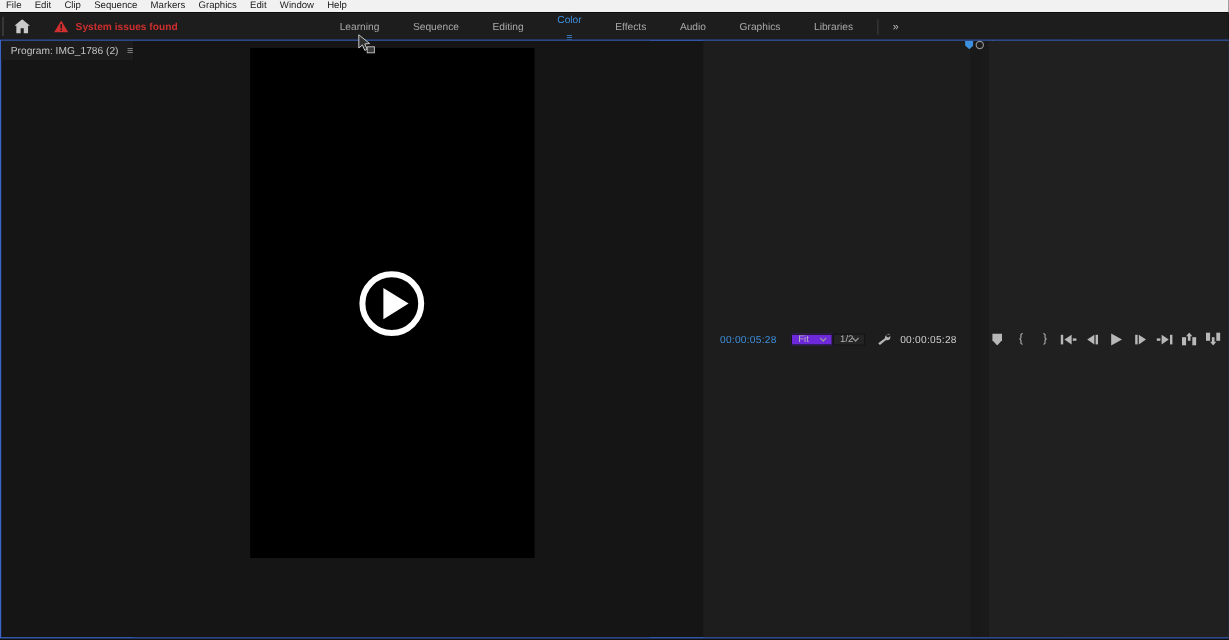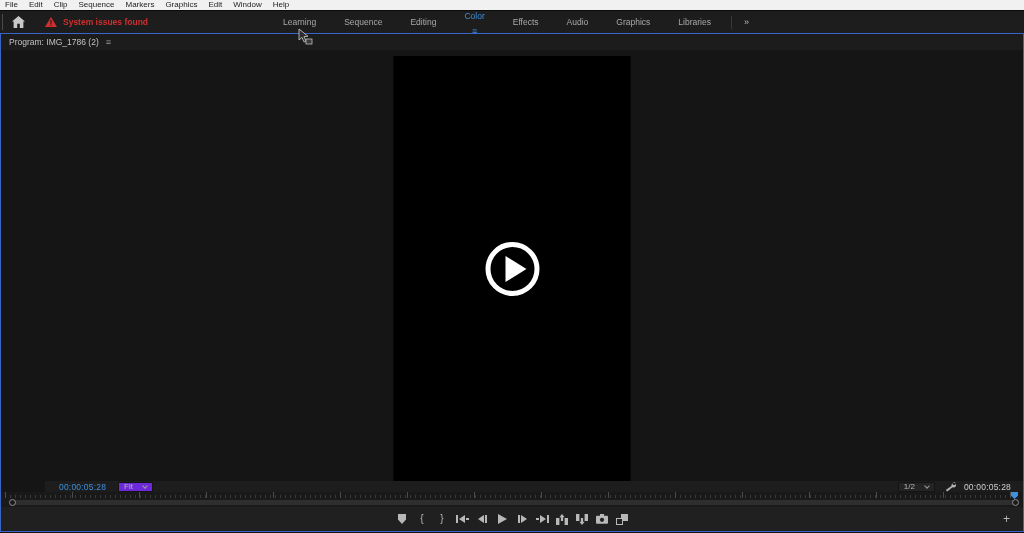--- a/index.html
+++ b/index.html
@@ -23,21 +23,21 @@
   .workspaces { position:absolute; left:50%; transform:translateX(-50%); top:0; height:22px;
     display:flex; align-items:center; gap:0; }
   .ws-tab { font-size:8.5px; color:#a9a9a9; padding:0 14px; height:22px; display:flex; align-items:center; gap:5px; }
   .ws-tab.active { color:#3e8fdc;flex-direction:column; }
   .ws-menu-glyph { font-size:9px; color:#3e8fdc; }
   .ws-overflow-sep { width:1px; height:13px; background:#3a3a3a; margin:0 6px; }
   .ws-overflow { font-size:9px; color:#bdbdbd; padding:0 6px; }
 
   
   .panel { position:absolute; top:33px; left:0; width:1024px; height:499px;
-    border:1px solid #3a64c8; background:#151515; display:flex; flex-direction:column; }
+    border:1px solid #3a64c8; background:#151515; display:flex; flex-direction:row; }
   .panel-tabbar { height:16px; background:#1c1c1c; display:flex; align-items:center;
     padding-left:8px; gap:7px; flex:0 0 auto; }
   .panel-tab-label { font-size:8.5px; color:#c3c3c3; }
   .panel-menu-glyph { font-size:9px; color:#9a9a9a; }
 
   .viewport { flex:0 0 431px; background:#151515; position:relative; overflow:hidden; }
   .video { position:absolute; left:50%; transform:translateX(-50%); top:6px;
     width:237px; height:425px; background:#000;
     display:flex; align-items:center; justify-content:center; }
   .play-overlay { width:54px; height:54px; border:5px solid #ffffff; border-radius:50%;
@@ -45,21 +45,21 @@
   .play-overlay .tri { width:0; height:0; border-top:13px solid transparent;
     border-bottom:13px solid transparent; border-left:21px solid #ffffff; margin-left:7px; }
 
   
   .ctl-row1 { flex:0 0 11px; background:#1d1d1d; display:flex; align-items:center; position:relative;margin-left:44px; }
   .tc-blue { font-size:8.5px; color:#3e8fdc; margin-left:14px; letter-spacing:.2px; }
   .fit-select { margin-left:12px; display:flex; align-items:center; gap:10px;
     background:#6d28d9; border:1px solid #141414; height:10px; padding:0 5px; }
   .fit-select .lbl, .res-select .lbl { font-size:8px; color:#b5b5b5; }
   .spacer { flex:1; }
-  .res-select { display:flex; align-items:center; gap:10px; background:#242424;
+  .res-select { display:flex; align-items:center; background:#242424;
     border:1px solid #141414; height:10px; padding:0 5px; }
   .chev { width:4px; height:4px; border-right:1px solid #9a9a9a; border-bottom:1px solid #9a9a9a;
     transform:rotate(45deg); margin-top:-2px; }
   .wrench-btn { margin:0 8px 0 10px; display:flex; align-items:center; }
   .tc-gray { font-size:8.5px; color:#cfcfcf; margin-right:12px; letter-spacing:.2px; }
 
   
   .ruler { flex:0 0 7px; background:#191919; position:relative; }
   .ruler .minor { position:absolute; bottom:1px; left:4px; right:4px; height:3px;
     background:repeating-linear-gradient(90deg,#3a3a3a 0 1px,transparent 1px 5px); }

